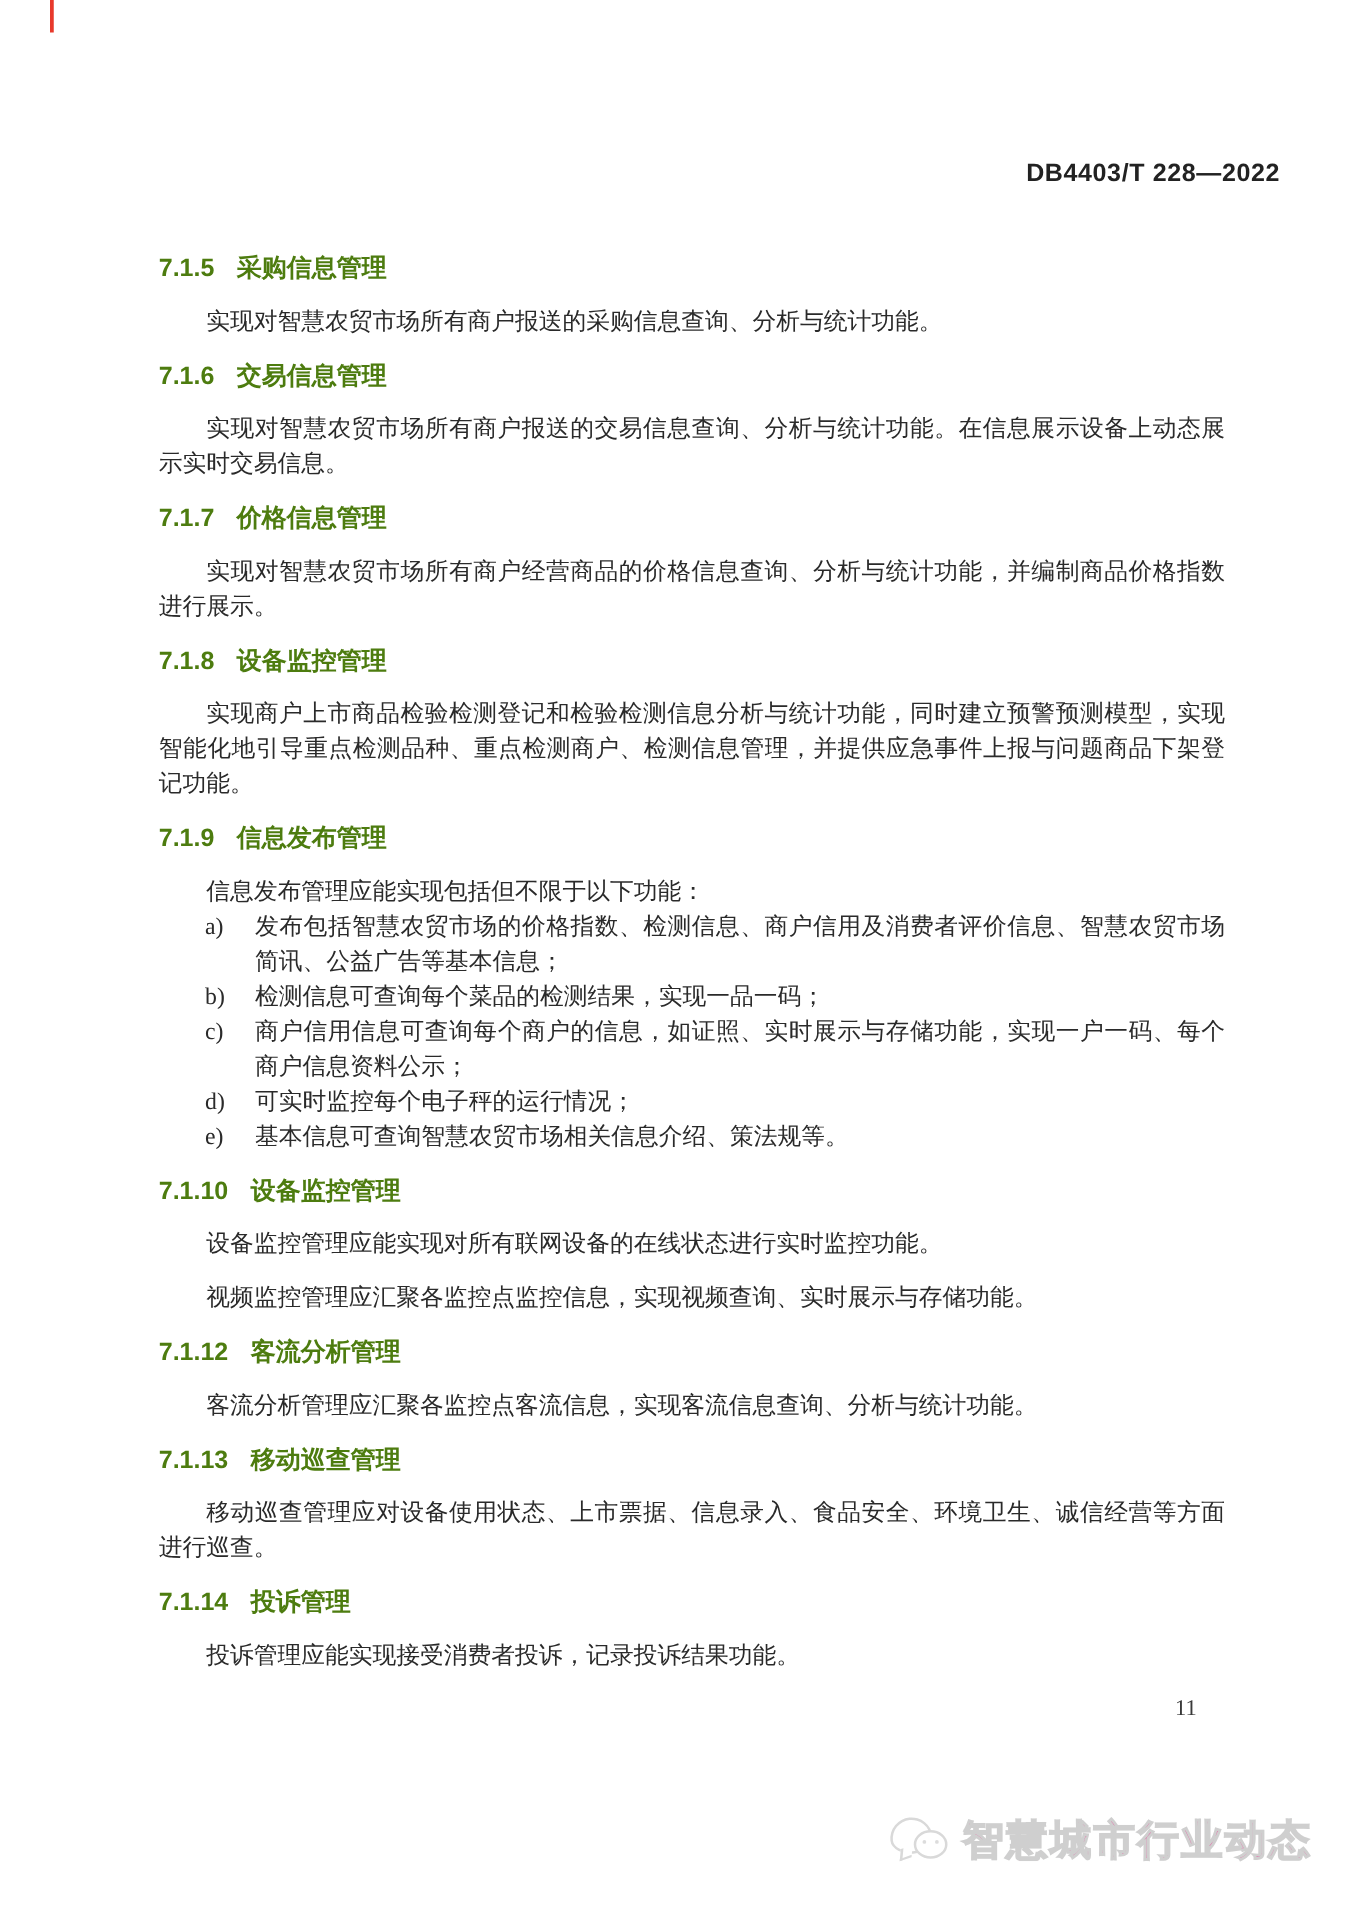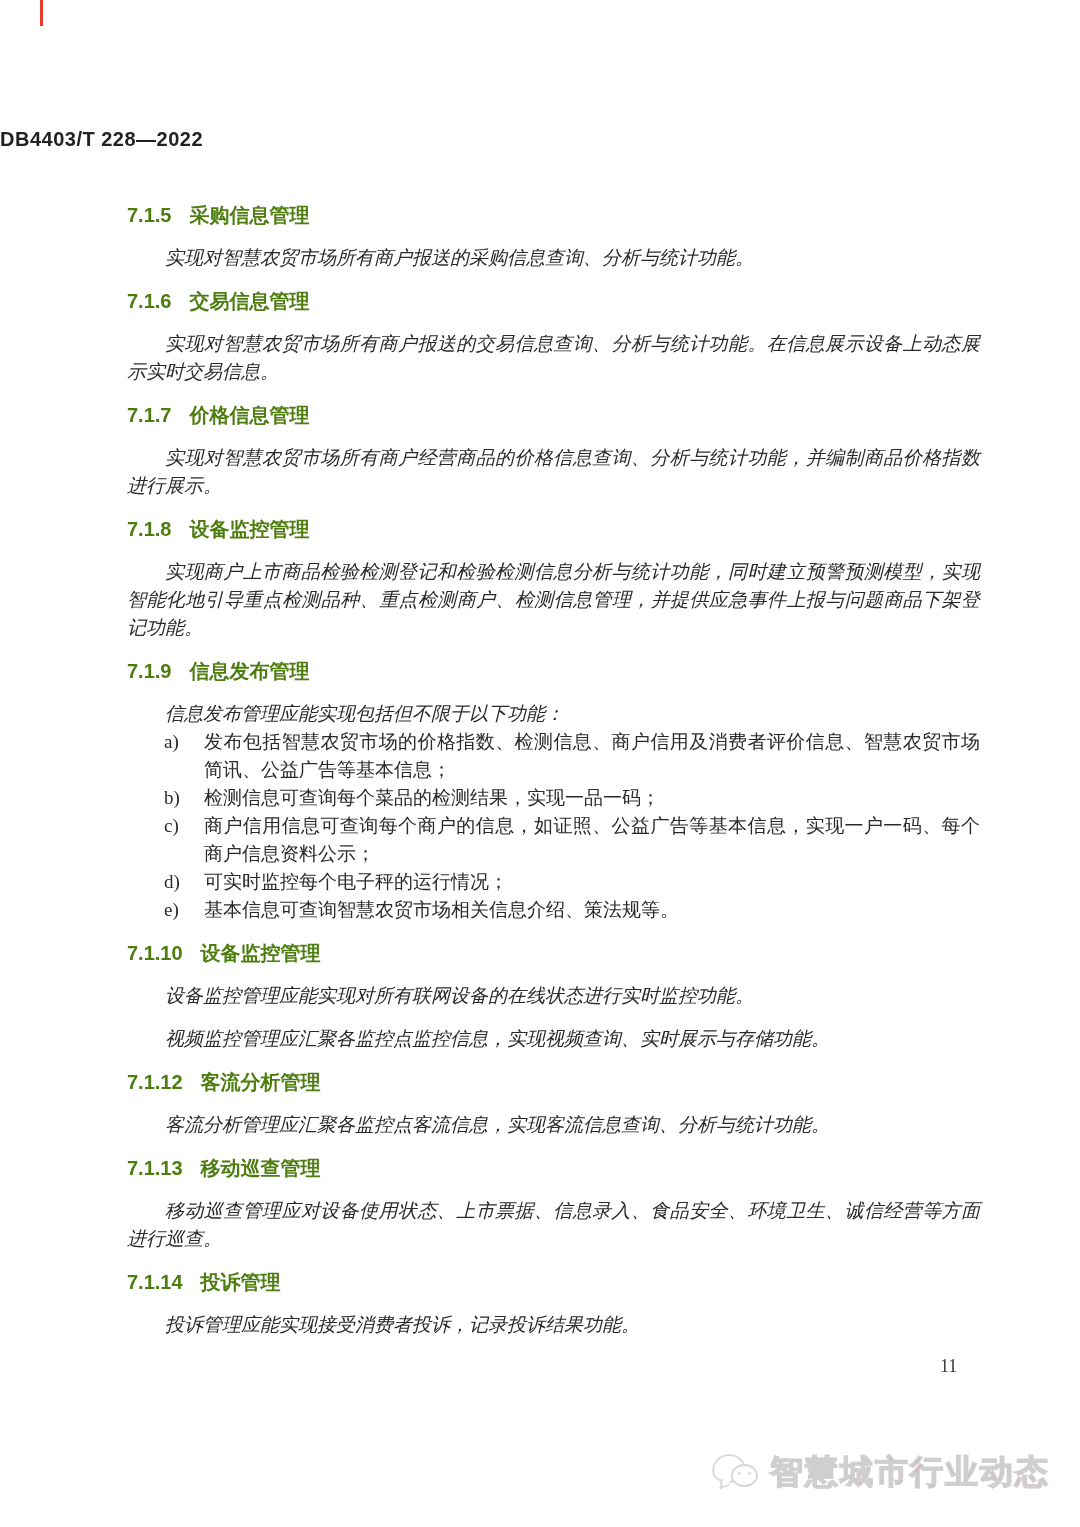--- a/index.html
+++ b/index.html
@@ -12,21 +12,22 @@
     font-family:"Liberation Serif", serif;
     color:#2a2a2a;
   }
   .red-mark{
     position:absolute;
     left:40px;top:0;
     width:3px;height:26px;
     background:#e8392b;
   }
   .doc-number{
-    margin:125px 100px 0 0;
+    margin:125px 56px 0 0;
+    text-align:right;
     line-height:28px;
     font-family:"Liberation Sans", sans-serif;
     font-weight:600;
     font-size:20px;
     letter-spacing:0.5px;
     color:#222;
   }
   .content{
     margin-top:48px;
     padding:0 100px 0 127px; 
@@ -41,21 +42,20 @@
     font-size:20px;
     color:#4d7c0f;
   }
   .sec-num{font-weight:600;}
   .sec-title{font-weight:700;}
   .para{
     margin:15px 0 0 0;
     text-indent:2em;
     text-align:justify;
     line-height:28px;
-    font-style:italic;
   }
   .para.intro{margin-bottom:0;}
   .list{margin:0;}
   .li{
     display:flex;
     line-height:28px;
   }
   .li-label{
     flex:none;
     width:40px;
@@ -179,21 +179,21 @@
         <div class="li">
           <span class="li-label">a)</span>
           <span class="li-text">发布包括智慧农贸市场的价格指数、检测信息、商户信用及消费者评价信息、智慧农贸市场简讯、公益广告等基本信息；</span>
         </div>
         <div class="li">
           <span class="li-label">b)</span>
           <span class="li-text">检测信息可查询每个菜品的检测结果，实现一品一码；</span>
         </div>
         <div class="li">
           <span class="li-label">c)</span>
-          <span class="li-text">商户信用信息可查询每个商户的信息，如证照、公益广告等基本信息，实现一户一码、每个商户信息资料公示；</span>
+          <span class="li-text">商户信用信息可查询每个商户的信息，如证照、实时展示与存储功能，实现一户一码、每个商户信息资料公示；</span>
         </div>
         <div class="li">
           <span class="li-label">d)</span>
           <span class="li-text">可实时监控每个电子秤的运行情况；</span>
         </div>
         <div class="li">
           <span class="li-label">e)</span>
           <span class="li-text">基本信息可查询智慧农贸市场相关信息介绍、策法规等。</span>
         </div>
       </div>

